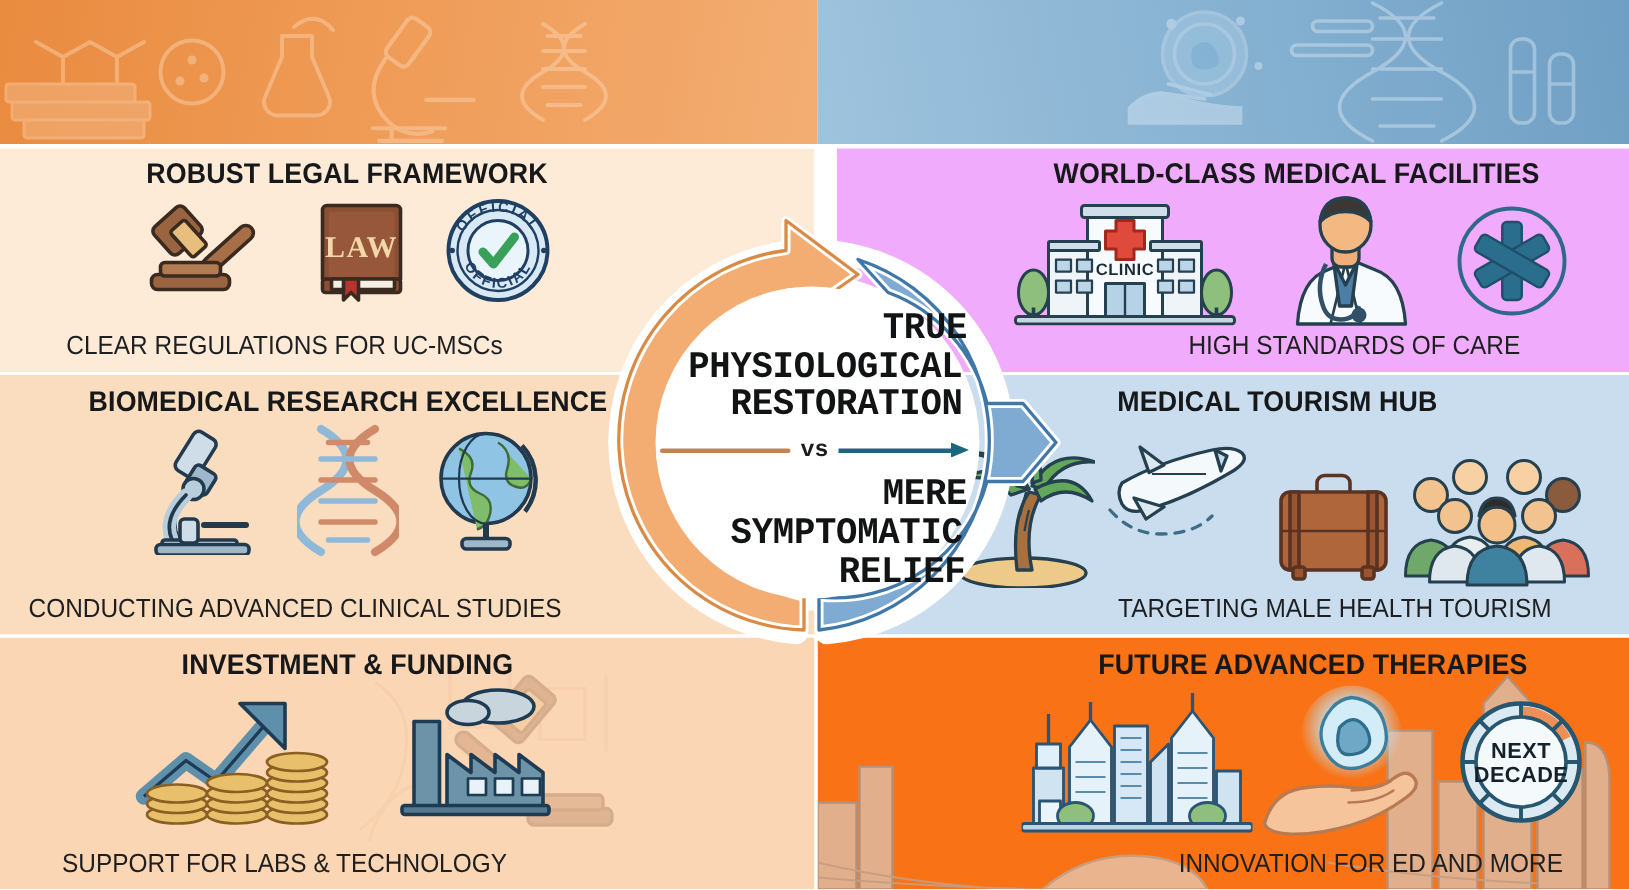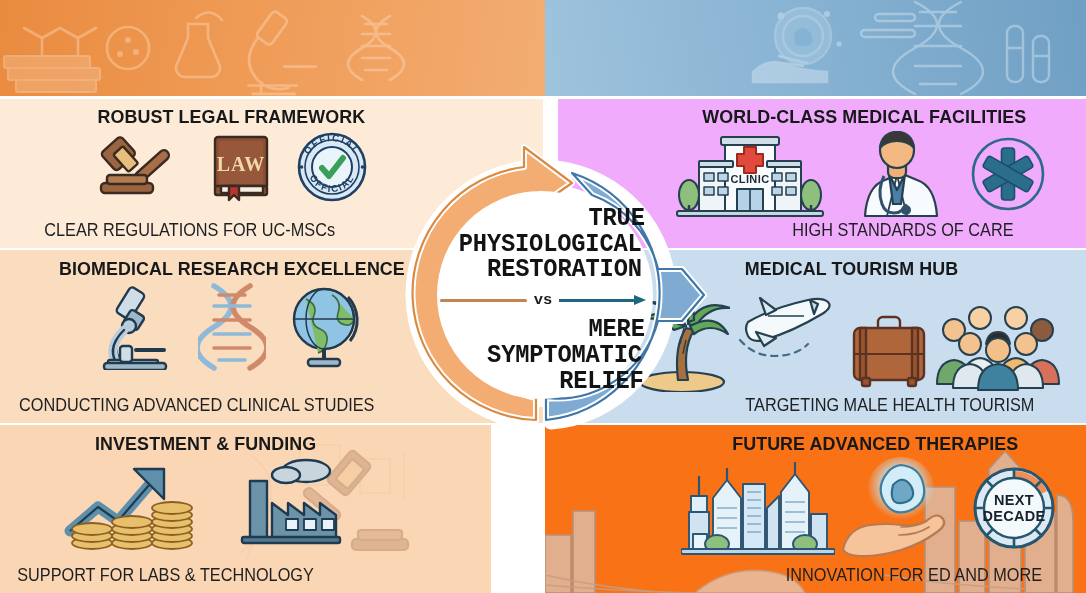--- a/index.html
+++ b/index.html
@@ -44,21 +44,21 @@
     line-height:1.08; text-align:center; text-shadow:0 1px 1px rgba(0,0,0,.35);
     font-stretch:condensed; transform:scaleX(.96);
   }
 
   
   .panel { position:absolute; overflow:hidden; }
   .panel .bgart { position:absolute; inset:0; opacity:.30; }
 
   .L1 { left:0;   top:98px;  width:543px; height:150px; background:#fdead7; }
   .L2 { left:0;   top:250px; width:543px; height:173px; background:#fadcbe; }
-  .L3 { left:0;   top:425px; width:491px; height:168px; background:#fbd6b4; }
+  .L3 { left:0;   top:425px; width:543px; height:168px; background:#fbd6b4; }
   .R1 { left:558px; top:98px;  width:541px; height:150px; background:#f0abfc; }
   .R2 { left:545px; top:250px; width:541px; height:173px; background:#c9ddee; }
   .R3 { left:545px; top:425px; width:589px; height:168px; background:#f97316; }
 
   .panel-inner { position:relative; width:100%; height:100%;
                  display:flex; flex-direction:column; align-items:center; justify-content:flex-start; }
   .ptitle {
     font-weight:bold; color:#16181a; text-align:center;
     font-size:19px; letter-spacing:.1px; transform:scaleX(.94); white-space:nowrap;
     margin-top:8px;

